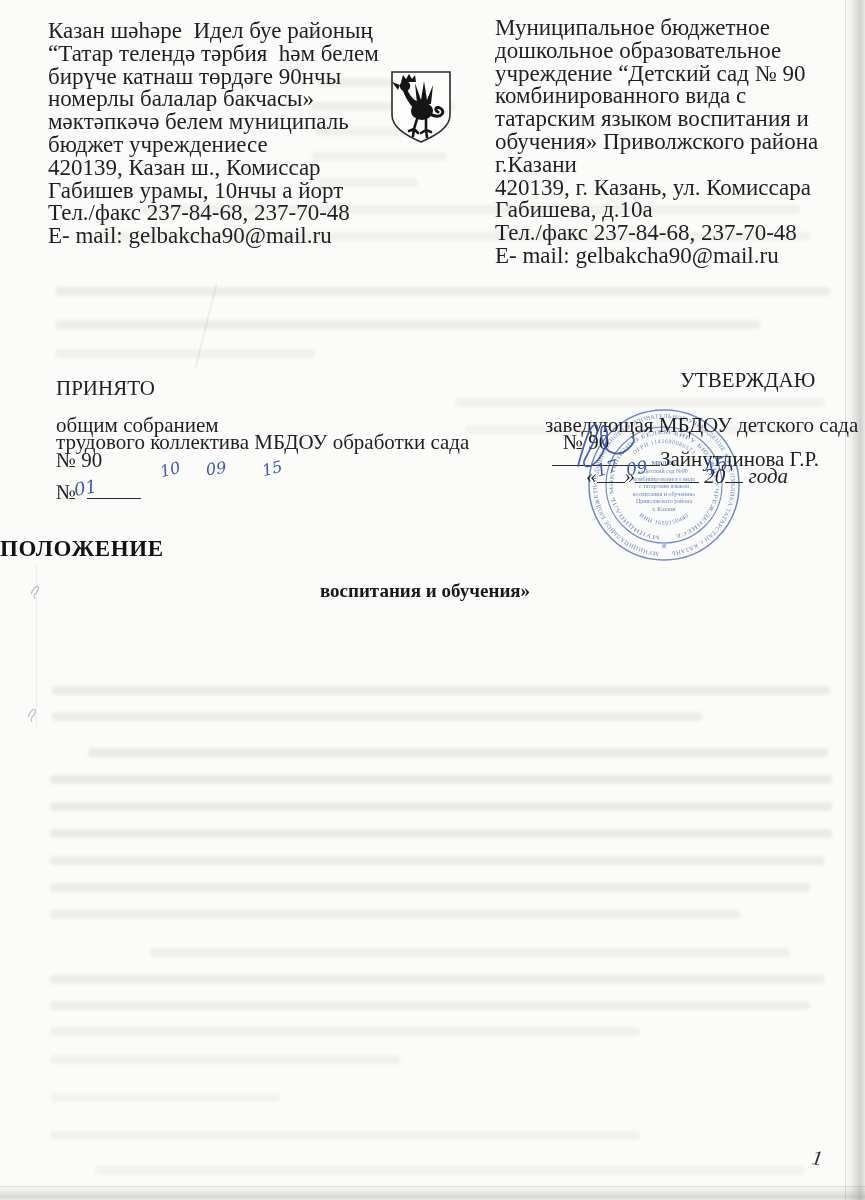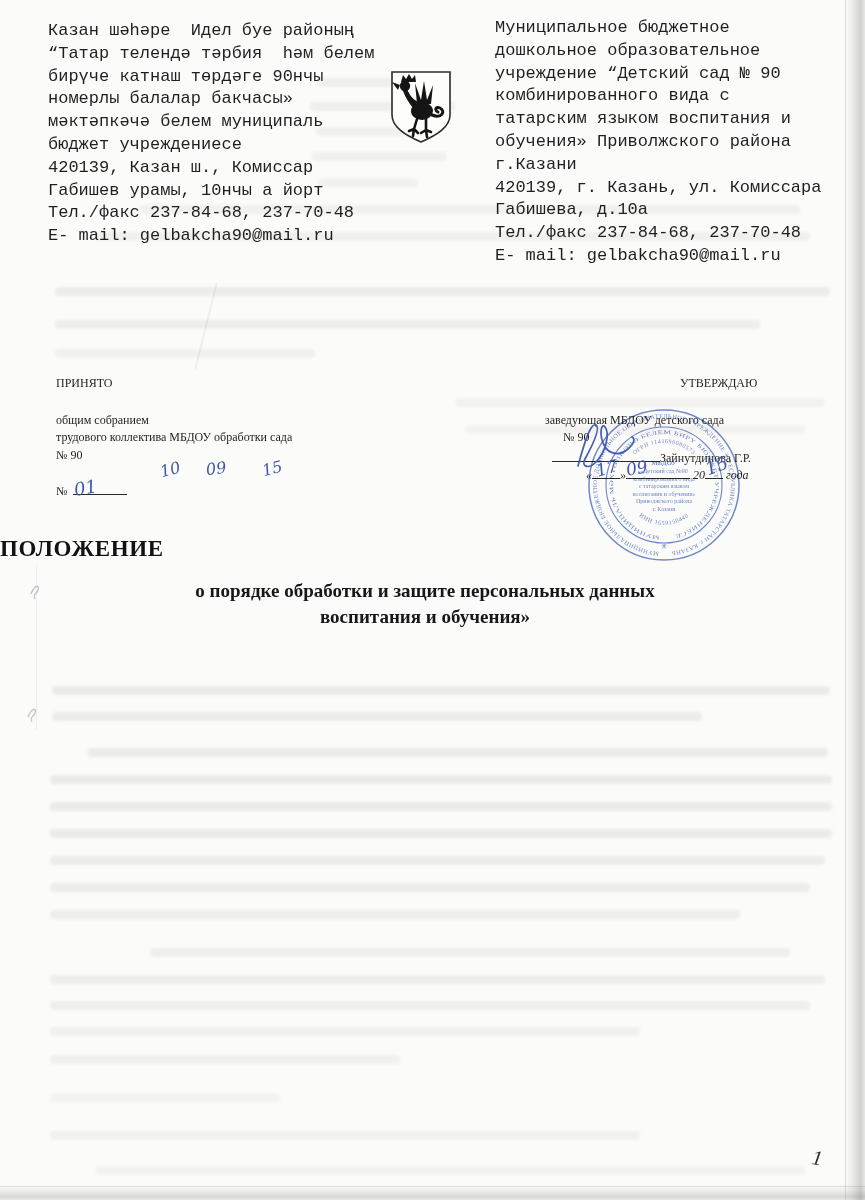--- a/index.html
+++ b/index.html
@@ -1,22 +1,22 @@
 <!DOCTYPE html>
 <html><head>
 <meta charset="utf-8">
 <style>
   html,body{margin:0;padding:0;background:#e9e9e7;}
   .page{position:relative;width:865px;height:1200px;background:#fbfbf9;overflow:hidden;
         font-family:"Liberation Serif",serif;color:#1f1f21;}
   .abs{position:absolute;}
   .txt{position:absolute;z-index:2;white-space:pre;}
-  .hdrcol{position:absolute;z-index:2;font-size:17px;line-height:22.8px;white-space:pre;font-family:Liberation Mono, monospace;}
+  .hdrcol{position:absolute;z-index:2;font-size:23px;line-height:22.8px;white-space:pre;}
   .hdrcol div{height:22.8px;}
-  .small{font-size:12px;}
+  .small{font-size:21px;}
   .title{position:absolute;z-index:2;top:536px;left:0;width:810px;text-align:left;
          font-size:23px;font-weight:bold;letter-spacing:.6px;color:#121214;}
   .subtitle{position:absolute;z-index:2;top:578px;left:20px;width:810px;text-align:center;
          font-size:19px;font-weight:bold;line-height:25.5px;color:#17171a;}
   .bl{display:inline-block;border-bottom:1.3px solid #2a2a2c;height:14px;}
   .hw{position:absolute;z-index:5;font-family:"DejaVu Serif",serif;font-style:italic;
       color:#3f57ae;font-size:16px;}
   .ghostline{position:absolute;height:9px;border-radius:4px;background:#80786a;filter:blur(1.4px);}
   #ghost-layer{position:absolute;inset:0;z-index:1;}
   .stampbox{position:absolute;z-index:3;left:586px;top:407px;width:156px;height:156px;
@@ -100,21 +100,21 @@
   <div class="txt small" style="left:56px;top:413px;text-align:right;">общим собранием</div>
   <div class="txt small" style="left:56px;top:430px;">трудового коллектива МБДОУ обработки сада</div>
   <div class="txt small" style="left:56px;top:448px;">№ 90</div>
   <div class="txt small" style="left:56px;top:480px;"><span>№</span><span>  </span><span class="bl" style="width:54px;"></span></div>
 
   <div class="hw" style="left:160px;top:460px;transform:rotate(-14deg);">10</div>
   <div class="hw" style="left:206px;top:459px;transform:rotate(-8deg);">09</div>
   <div class="hw" style="left:262px;top:459px;transform:rotate(-14deg);">15</div>
   <div class="hw" style="left:74px;top:477px;font-size:18px;transform:rotate(-10deg);">01</div>
 
-  <div class="txt small" style="left:680px;top:376px;">УТВЕРЖДАЮ</div>
+  <div class="txt small" style="left:680px;top:368px;">УТВЕРЖДАЮ</div>
   <div class="txt small" style="left:545px;top:413px;">заведующая МБДОУ детского сада</div>
   <div class="txt small" style="left:563px;top:430px;">№ 90</div>
   <div class="txt small" style="left:552px;top:447px;"><span class="bl" style="width:108px;"></span><span>Зайнутдинова Г.Р.</span></div>
   <div class="txt small" style="left:586px;top:464px;font-style:italic;"><span>«</span><span class="bl" style="width:28px;"></span><span>»</span><span class="bl" style="width:64px;"></span><span> 20</span><span class="bl" style="width:18px;"></span><span> года</span></div>
 
   <div class="hw" style="left:596px;top:458px;font-size:17px;transform:rotate(-16deg);">17</div>
   <div class="hw" style="left:626px;top:458px;font-size:17px;transform:rotate(-10deg);">09</div>
   <div class="hw" style="left:705px;top:455px;font-size:18px;transform:rotate(-20deg);">15</div>
 
   <div class="sigbox">
@@ -155,21 +155,20 @@
         <text font-size="6.2" letter-spacing=".6" stroke="none" text-anchor="middle">
           <textPath href="#innarc" startOffset="50%">ИНН 1659150440</textPath>
         </text>
         <text x="78" y="142" font-size="8.5" stroke="none" text-anchor="middle">✳</text>
       </g>
     </svg>
   </div>
 
   <div class="title">ПОЛОЖЕНИЕ</div>
   <div class="subtitle">
-      <div>о порядке обработки и защите персональных данных</div>
       <div>воспитания и обучения»</div>
     </div>
 
   <div class="abs" style="left:28px;top:580px;z-index:2;">
     <svg width="16" height="22" viewBox="0 0 16 22">
       <path d="M3,14 C7,4 12,5 10,10 C9,14 4,14 7,19" fill="none" stroke="#9aa0ad" stroke-width="1.3" opacity=".65"></path>
     </svg>
   </div>
   <div class="abs" style="left:24px;top:702px;z-index:2;">
     <svg width="16" height="22" viewBox="0 0 16 22">

